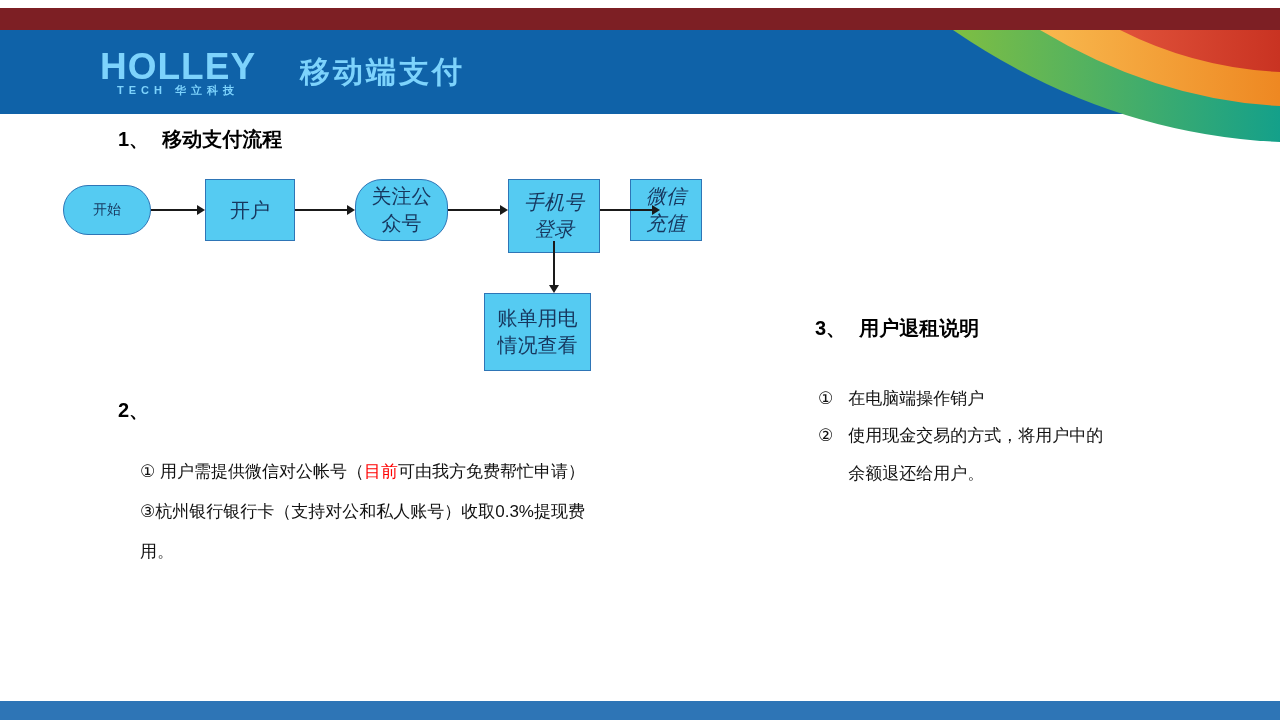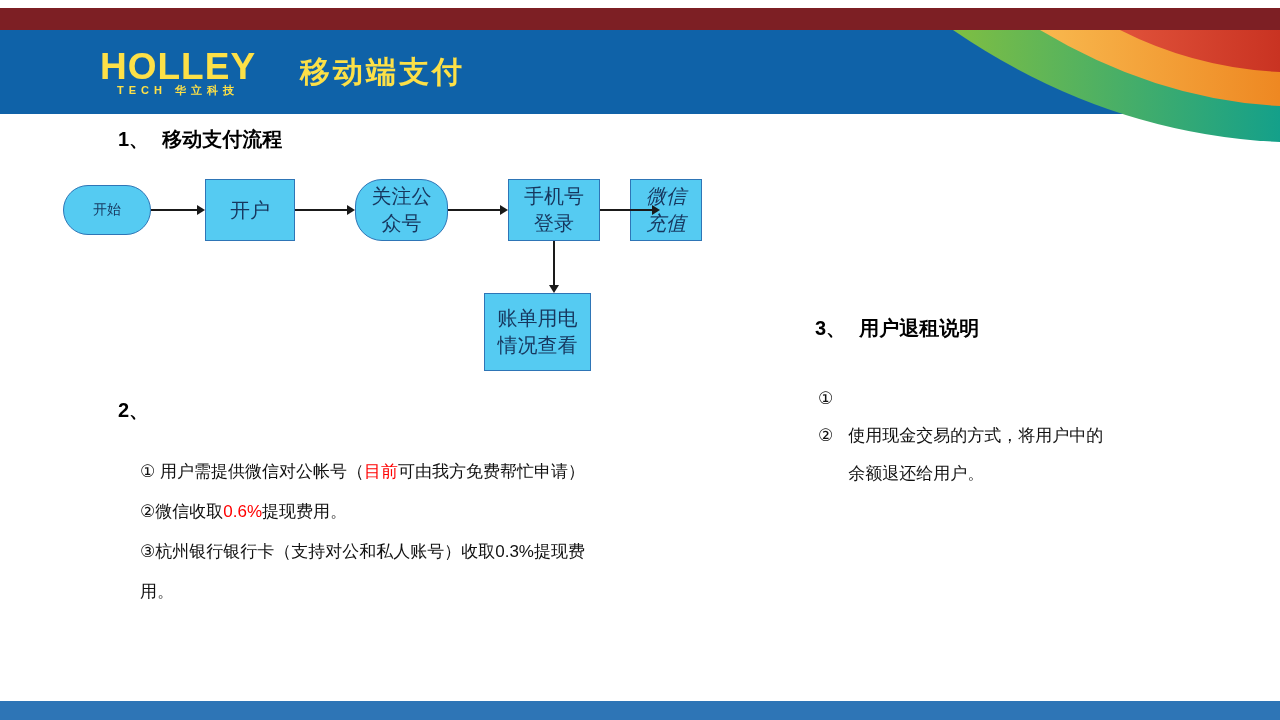--- a/index.html
+++ b/index.html
@@ -4,41 +4,41 @@
 <style>
   * { margin:0; padding:0; box-sizing:border-box; }
   html,body { width:1280px; height:720px; }
   body { font-family:"Liberation Sans","DejaVu Sans",sans-serif; background:#ffffff; }
   .slide { position:relative; width:1280px; height:720px; overflow:hidden; background:#fff; }
 
   
   .top-strip { position:absolute; left:0; top:8px; width:100%; height:22px; background:var(--top-strip,#7D1F24); }
   .band { position:absolute; left:0; top:30px; width:100%; height:84px; background:var(--header-blue,#0F62A8);
           display:flex; align-items:center; padding-left:100px; gap:44px; }
-  .logo { color:#fde047; text-align:center; line-height:1; }
+  .logo { color:#7dd3fc; text-align:center; line-height:1; }
   .logo-main { font-size:37px; font-weight:800; letter-spacing:1px; }
   .logo-sub { font-size:11px; letter-spacing:5px; margin-top:0; font-weight:700; }
-  .slide-title { color:#fde047; font-size:30px; font-weight:700; letter-spacing:3px; }
+  .slide-title { color:#7dd3fc; font-size:30px; font-weight:700; letter-spacing:3px; }
   .decor { position:absolute; top:30px; right:0; width:335px; height:112px; display:block; }
 
   
   .section-heading { position:absolute; color:#000; font-weight:700; font-size:20px; display:flex; gap:13px; }
   .sh1 { left:118px; top:126px; }
   .sh2 { left:118px; top:397px; }
   .sh3 { left:815px; top:315px; }
 
   
   .node { position:absolute; background:var(--node-fill,#55CBF2); border:1px solid var(--node-border,#2E75B6);
           color:var(--node-text,#17375E); display:flex; align-items:center; justify-content:center;
           text-align:center; white-space:pre-line; font-family:"Liberation Serif","DejaVu Serif",serif;
           font-size:20px; line-height:1.35; }
   .start  { left:63px;  top:185px; width:88px;  height:50px; border-radius:25px; font-size:14px; }
   .s0 { left:205px; top:179px; width:90px; height:62px; }
   .s1 { left:355px; top:179px; width:93px; height:62px;border-radius:27px; }
-  .s2 { left:508px; top:179px; width:92px; height:62px; }
+  .s2 { left:508px; top:179px; width:92px; height:74px;font-style:italic; }
   .s3 { left:630px; top:179px; width:72px; height:62px;font-style:italic; }
   .branch { left:484px; top:293px; width:107px; height:78px; }
 
   .arrow { position:absolute; background:#1a1a1a; }
   .arrow-h { height:2px; }
   .arrow-v { width:2px; }
   .head { position:absolute; width:0; height:0; }
   .arrow-h .head { right:-8px; top:50%; transform:translateY(-50%);
                    border-left:8px solid #1a1a1a; border-top:5px solid transparent; border-bottom:5px solid transparent; }
   .arrow-v .head { bottom:-8px; left:50%; transform:translateX(-50%);
@@ -129,32 +129,32 @@
         <span class="head"></span>
       </div>
   </div>
 
   <div class="section-heading sh2">
     <span>2、</span>
   </div>
 
   <div class="notes">
     <p><span>① 用户需提供微信对公帐号（</span><span class="hl">目前</span><span>可由我方免费帮忙申请）</span></p>
-    <p><span>②微信收取</span><span class="hl">0.6%</span><span>提现费用。</span></p>
     <p><span>③杭州银行银行卡（支持对公和私人账号）收取0.3%提现费用。</span><span class="hl"></span><span></span></p>
   </div>
 
   <div class="section-heading sh3">
     <span>3、</span>
     <span>用户退租说明</span>
   </div>
 
   <div class="refund-list">
     <div class="refund-item">
       <span class="num">①</span>
+      <span class="txt">在电脑端操作销户</span>
     </div>
     <div class="refund-item">
       <span class="num">②</span>
       <span class="txt">使用现金交易的方式，将用户中的余额退还给用户。</span>
     </div>
   </div>
 
   <div class="bottom-bar"></div>
 
 </div>

